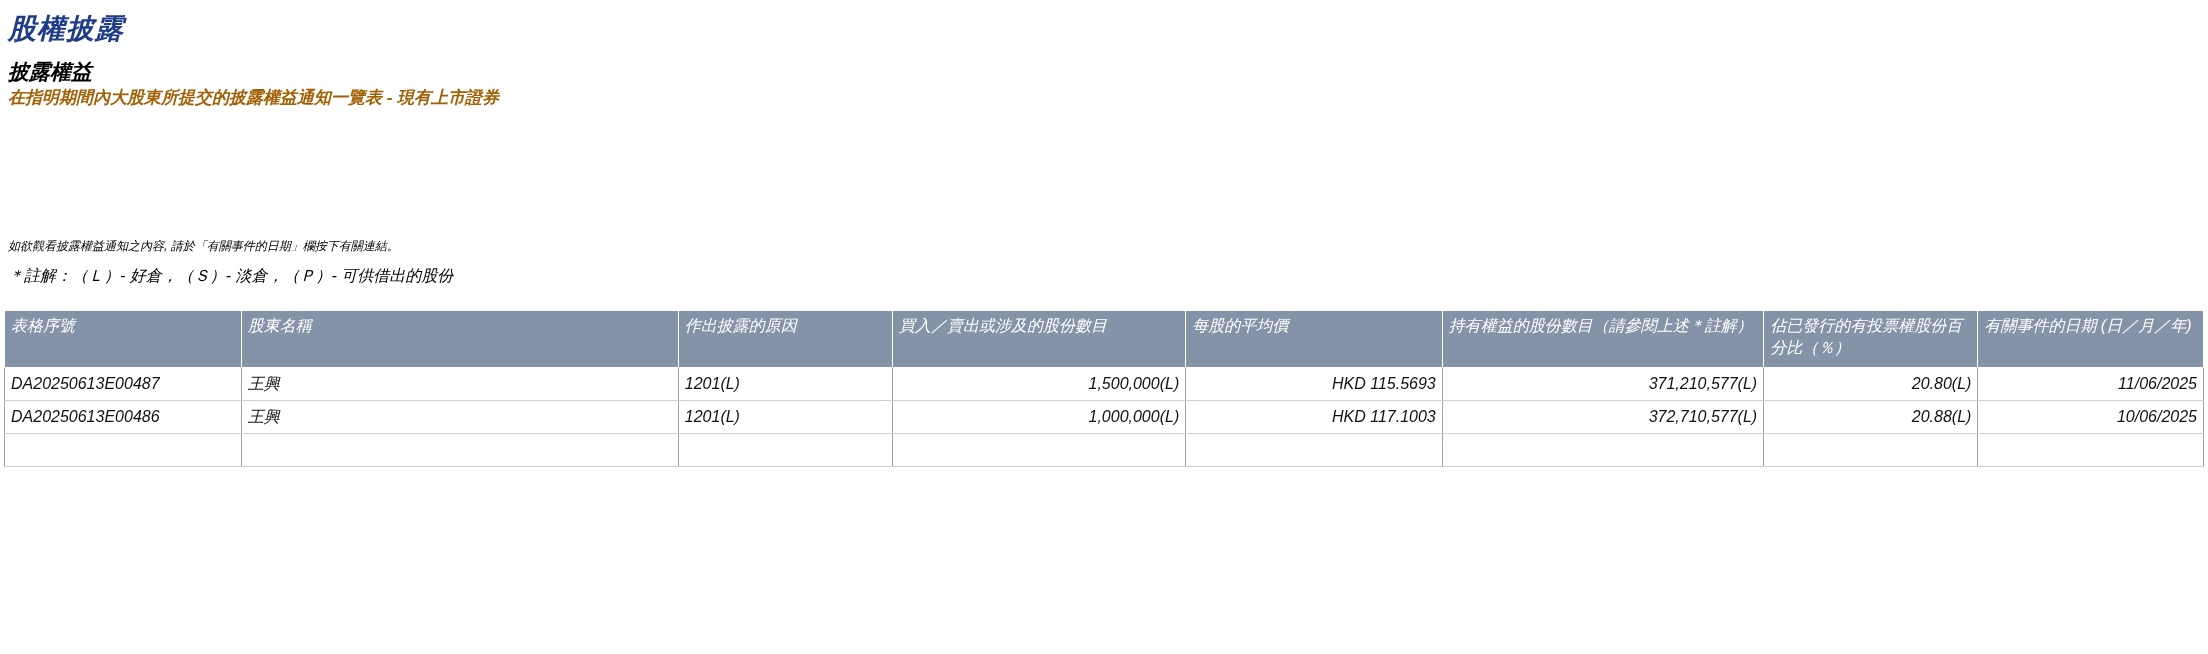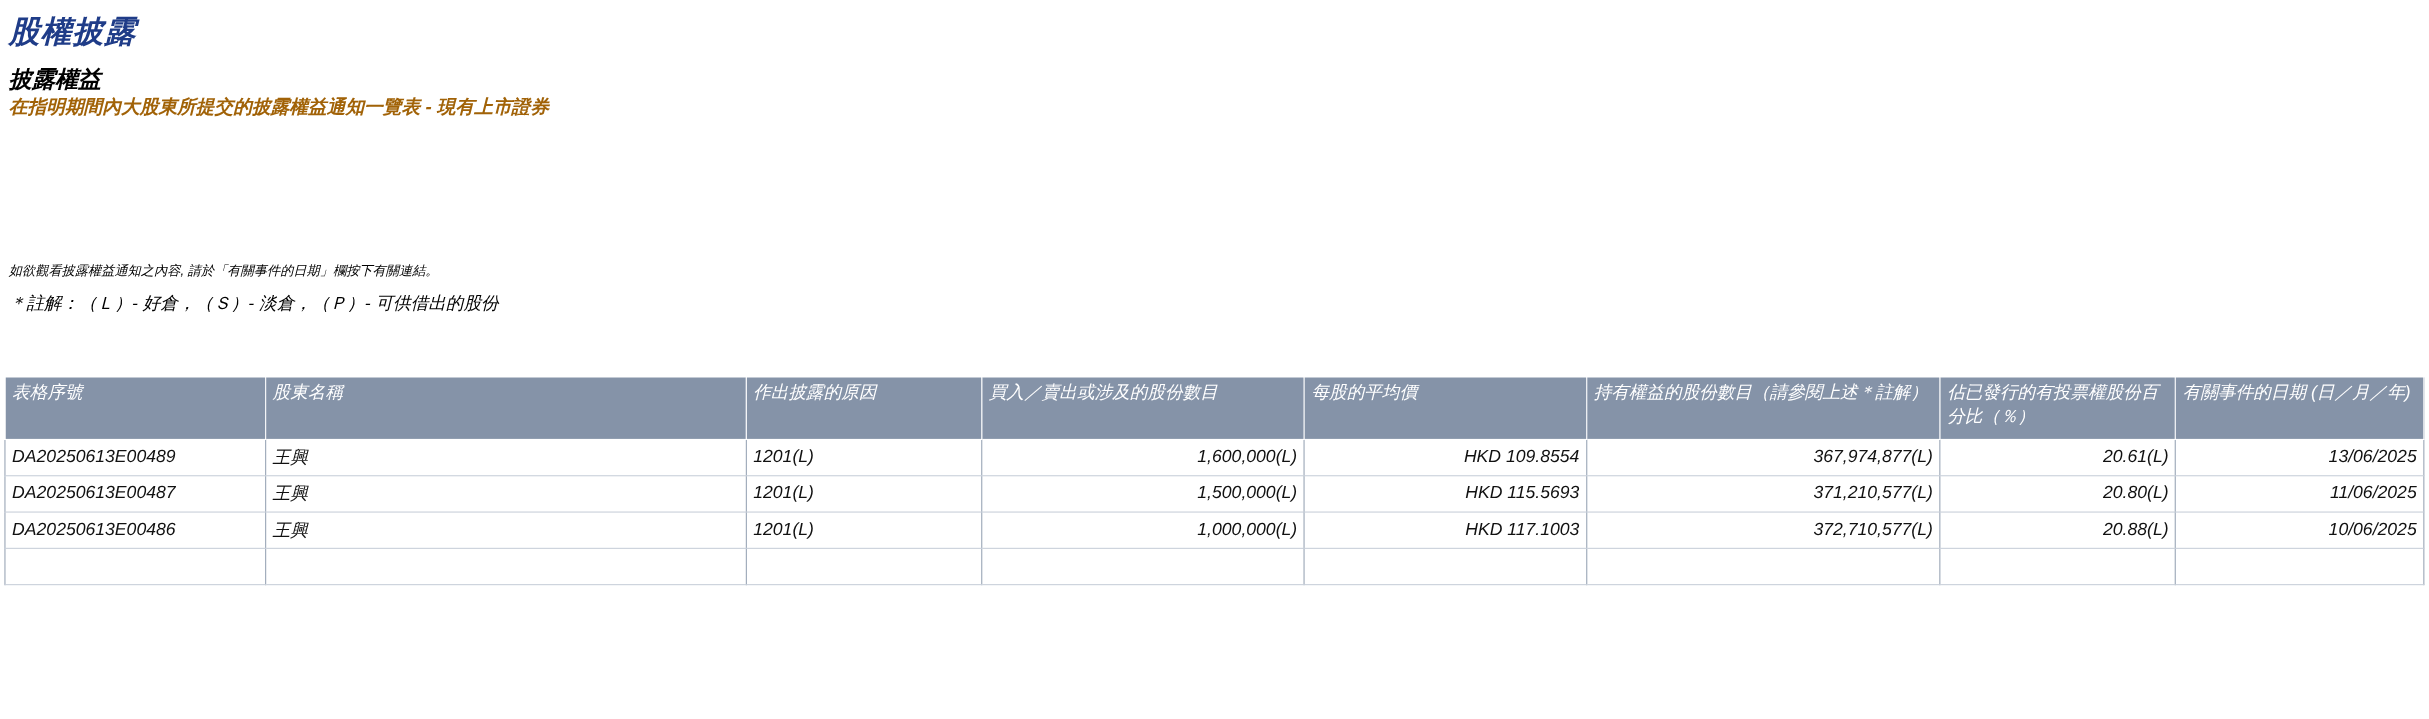--- a/index.html
+++ b/index.html
@@ -98,21 +98,20 @@
     font-size: 16px;
   }
   table.disclosure {
     position: absolute;
     left: 4px;
     top: 310px;
     border-collapse: collapse;
     width: 2200px;
     font-size: 16px;
     table-layout: fixed;
-    margin-top: 32px;
   }
   table.disclosure th {
     background: #8593A8;
     color: #ffffff;
     font-weight: normal;
     text-align: left;
     vertical-align: top;
     border: 1px solid #ffffff;
     border-left: 1px solid #ffffff;
     padding: 4px 6px;
@@ -172,30 +171,20 @@
         <th>作出披露的原因</th>
         <th>買入／賣出或涉及的股份數目</th>
         <th>每股的平均價</th>
         <th>持有權益的股份數目（請參閱上述＊註解）</th>
         <th>佔已發行的有投票權股份百分比（％）</th>
         <th>有關事件的日期 (日／月／年)</th>
       </tr>
     </thead>
     <tbody>
       <tr>
-        <td class="left">DA20250613E00489</td>
-        <td class="left">王興</td>
-        <td class="left">1201(L)</td>
-        <td class="num">1,600,000(L)</td>
-        <td class="num">HKD 109.8554</td>
-        <td class="num">367,974,877(L)</td>
-        <td class="num">20.61(L)</td>
-        <td class="num">13/06/2025</td>
-      </tr>
-      <tr>
         <td class="left">DA20250613E00487</td>
         <td class="left">王興</td>
         <td class="left">1201(L)</td>
         <td class="num">1,500,000(L)</td>
         <td class="num">HKD 115.5693</td>
         <td class="num">371,210,577(L)</td>
         <td class="num">20.80(L)</td>
         <td class="num">11/06/2025</td>
       </tr>
       <tr>

